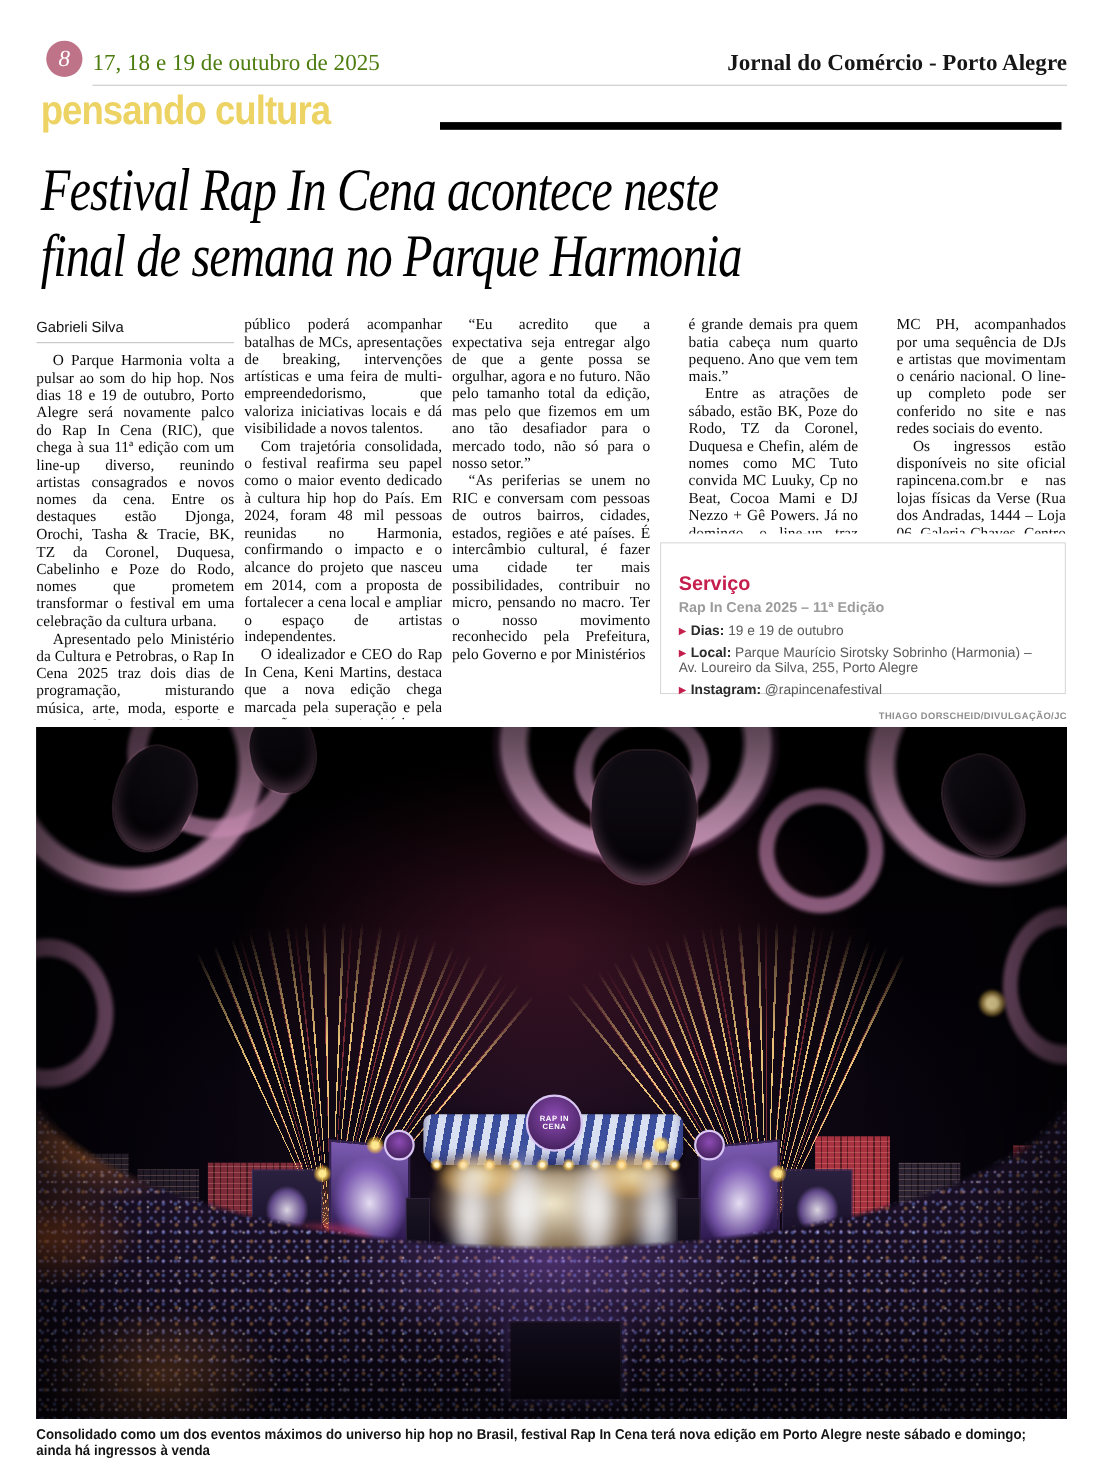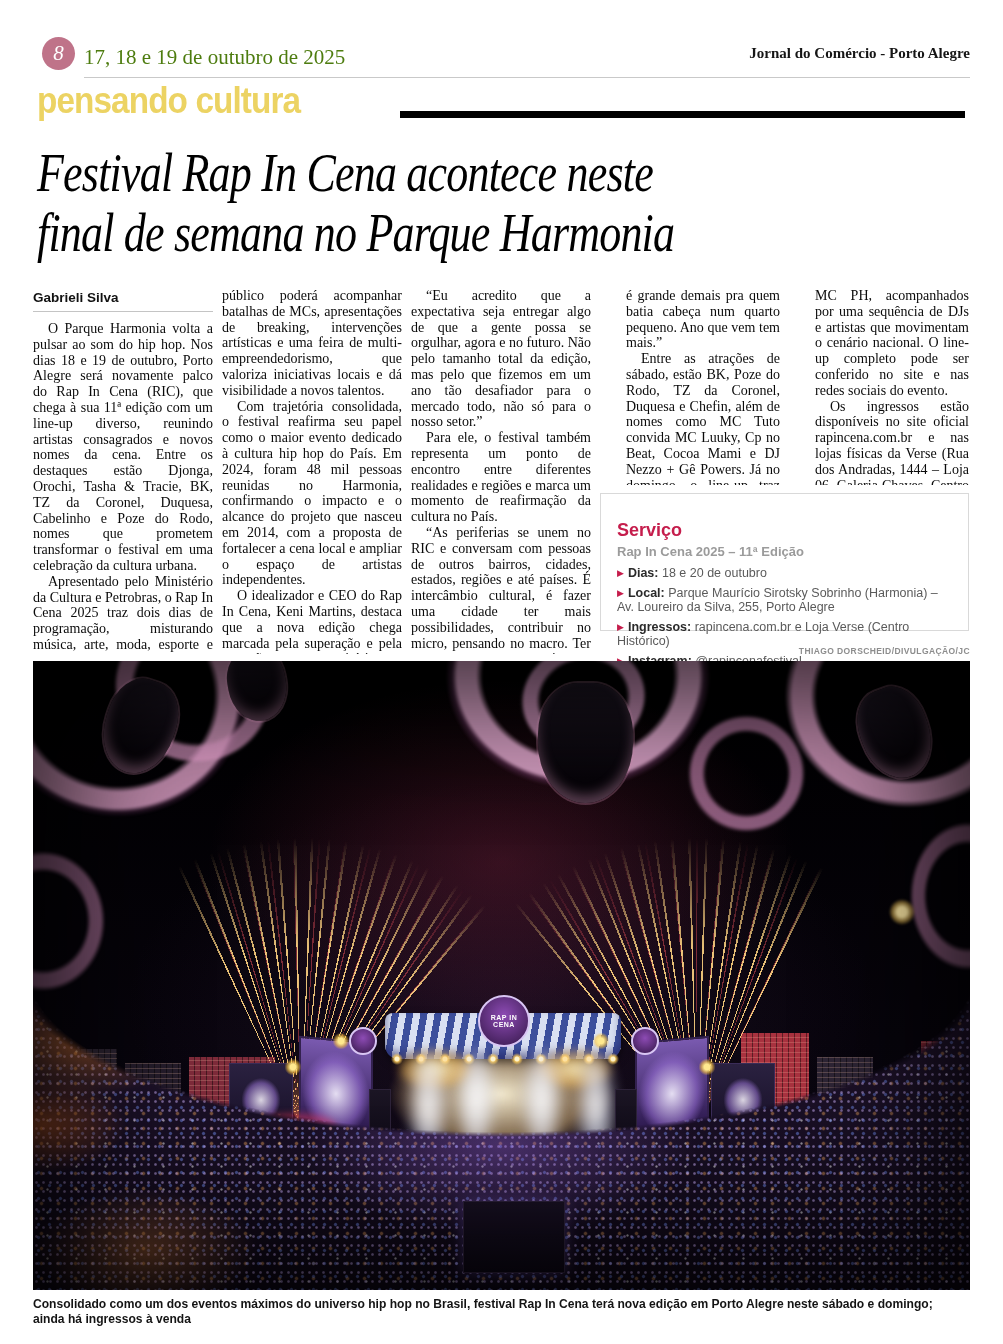--- a/index.html
+++ b/index.html
@@ -2,37 +2,37 @@
 <html lang="pt-BR"><head>
 <meta charset="utf-8">
 <style>
   html,body{margin:0;padding:0;background:#e9e9e9;}
   .page{position:relative;width:1003px;height:1344px;background:#ffffff;margin:0 auto;overflow:hidden;
         font-family:"Liberation Serif",serif;color:#0a0a0a;}
   
   .page-circle{position:absolute;left:42px;top:37px;width:33px;height:33px;border-radius:50%;
     background:#bf7389;color:#fff;font:italic 21px/33px "Liberation Serif",serif;text-align:center;}
   .header-date{position:absolute;left:84px;top:45px;font-size:21px;color:#4d7c0f;font-family:Liberation Serif, serif;}
-  .header-masthead{position:absolute;right:33px;top:45px;font-size:15px;font-weight:600;color:#161616;}
+  .header-masthead{position:absolute;right:33px;top:45px;font-size:21px;font-weight:600;color:#161616;}
   .header-rule{position:absolute;left:84px;right:33px;top:77px;height:1px;background:#c9c9c9;}
   
   .section-title{position:absolute;left:37px;top:80px;font-family:"Liberation Sans",sans-serif;
     font-weight:bold;font-size:37px;color:#ecd363;letter-spacing:-1px;
     transform:scaleX(.9);transform-origin:0 0;white-space:nowrap;}
   .section-bar{position:absolute;left:400px;right:38px;top:111px;height:7px;background:#000;}
   
   .headline{position:absolute;left:37px;top:143px;width:1180px;font-style:italic;font-weight:500;
     font-size:55px;line-height:60px;color:#000;transform:scaleX(.8);transform-origin:0 0;letter-spacing:-1px;}
   
   .article{position:absolute;left:33px;top:288px;width:937px;height:366px;display:flex;gap:9px;}
   .col{width:180px;height:366px;overflow:hidden;}
   .right-wrap{width:369px;display:flex;flex-direction:column;}
   .cols45{display:flex;gap:9px;height:197px;overflow:hidden;}
   .col-half{width:180px;overflow:hidden;margin-left:26px;}
-  .byline{font-family:"Liberation Sans",sans-serif;font-weight:bold;font-size:13.5px;color:#111;margin:2px 0 6px;}
+  .byline{font-family:"Liberation Sans",sans-serif;font-weight:normal;font-size:13.5px;color:#111;margin:2px 0 6px;}
   .byline-rule{height:1px;background:#c4c4c4;margin:0 0 9px;}
   .blk{margin:0;font-size:14px;line-height:15.8px;text-align:justify;hyphens:auto;-webkit-hyphens:auto;}
   .blk.indent{text-indent:15px;}
   
   .servico{border:1px solid #d9d9d9;background:#fff;margin-top:8px;height:138px;box-sizing:border-box;
     padding:10px 16px 8px;font-family:"Liberation Sans",sans-serif;}
   .servico-title{font-size:18px;font-weight:bold;color:#c51d4c;margin:16px 0 3px;}
   .servico-sub{font-size:13px;font-weight:bold;color:#9b9b9b;margin:0 0 7px;}
   .servico-item{font-size:12.5px;color:#5a5a5a;margin:0 0 5px;line-height:14.5px;}
   .servico-item .bullet{color:#c51d4c;font-size:9px;margin-right:4px;vertical-align:1px;}
@@ -164,46 +164,42 @@
       <p class="blk indent">O Parque Harmonia volta a pulsar ao som do hip hop. Nos dias 18 e 19 de outubro, Porto Alegre será novamente palco do Rap In Cena (RIC), que chega à sua 11ª edição com um line-up diverso, reunindo artistas consagrados e novos nomes da cena. Entre os destaques estão Djonga, Orochi, Tasha &amp; Tracie, BK, TZ da Coronel, Duquesa, Cabelinho e Poze do Rodo, nomes que prometem transformar o festival em uma celebração da cultura urbana.</p>
       <p class="blk indent">Apresentado pelo Ministério da Cultura e Petrobras, o Rap In Cena 2025 traz dois dias de programação, misturando música, arte, moda, esporte e empreendedorismo. Além dos shows, o</p>
     </div>
     <div class="col">
       <p class="blk">público poderá acompanhar batalhas de MCs, apresentações de breaking, intervenções artísticas e uma feira de multi-empreendedorismo, que valoriza iniciativas locais e dá visibilidade a novos talentos.</p>
       <p class="blk indent">Com trajetória consolidada, o festival reafirma seu papel como o maior evento dedicado à cultura hip hop do País. Em 2024, foram 48 mil pessoas reunidas no Harmonia, confirmando o impacto e o alcance do projeto que nasceu em 2014, com a proposta de fortalecer a cena local e ampliar o espaço de artistas independentes.</p>
       <p class="blk indent">O idealizador e CEO do Rap In Cena, Keni Martins, destaca que a nova edição chega marcada pela superação e pela conexão entre territórios e culturas.</p>
     </div>
     <div class="col">
       <p class="blk indent">“Eu acredito que a expectativa seja entregar algo de que a gente possa se orgulhar, agora e no futuro. Não pelo tamanho total da edição, mas pelo que fizemos em um ano tão desafiador para o mercado todo, não só para o nosso setor.”</p>
-      <p class="blk indent">Para ele, o festival também representa um ponto de encontro entre diferentes realidades e regiões e marca um momento de reafirmação da cultura no País.</p>
       <p class="blk indent">“As periferias se unem no RIC e conversam com pessoas de outros bairros, cidades, estados, regiões e até países. É intercâmbio cultural, é fazer uma cidade ter mais possibilidades, contribuir no micro, pensando no macro. Ter o nosso movimento reconhecido pela Prefeitura, pelo Governo e por Ministérios</p>
     </div>
     <div class="right-wrap">
       <div class="cols45">
         <div class="col-half">
           <p class="blk">é grande demais pra quem batia cabeça num quarto pequeno. Ano que vem tem mais.”</p>
           <p class="blk indent">Entre as atrações de sábado, estão BK, Poze do Rodo, TZ da Coronel, Duquesa e Chefin, além de nomes como MC Tuto convida MC Luuky, Cp no Beat, Cocoa Mami e DJ Nezzo + Gê Powers. Já no domingo, o line-up traz Orochi, Djonga, Cabelinho, Tasha &amp; Tracie e MC IG convida</p>
         </div>
         <div class="col-half">
           <p class="blk">MC PH, acompanhados por uma sequência de DJs e artistas que movimentam o cenário nacional. O line-up completo pode ser conferido no site e nas redes sociais do evento.</p>
           <p class="blk indent">Os ingressos estão disponíveis no site oficial rapincena.com.br e nas lojas físicas da Verse (Rua dos Andradas, 1444 – Loja 06, Galeria Chaves, Centro Histórico de Porto Alegre).</p>
         </div>
       </div>
 
       <div class="servico">
         <div class="servico-title">Serviço</div>
         <div class="servico-sub">Rap In Cena 2025 – 11ª Edição</div>
         <div class="servico-item">
-          <span class="bullet">▶</span><span class="lbl">Dias:</span> <span>18 e 20 de outubro</span>
+          <span class="bullet">▶</span><span class="lbl">Dias:</span> <span>19 e 19 de outubro</span>
         </div>
         <div class="servico-item">
           <span class="bullet">▶</span><span class="lbl">Local:</span> <span>Parque Maurício Sirotsky Sobrinho (Harmonia) – Av. Loureiro da Silva, 255, Porto Alegre</span>
-        </div>
-        <div class="servico-item">
-          <span class="bullet">▶</span><span class="lbl">Ingressos:</span> <span>rapincena.com.br e Loja Verse (Centro Histórico)</span>
         </div>
         <div class="servico-item">
           <span class="bullet">▶</span><span class="lbl">Instagram:</span> <span>@rapincenafestival</span>
         </div>
       </div>
     </div>
   </div>
 
   <div class="credit">THIAGO DORSCHEID/DIVULGAÇÃO/JC</div>
 

